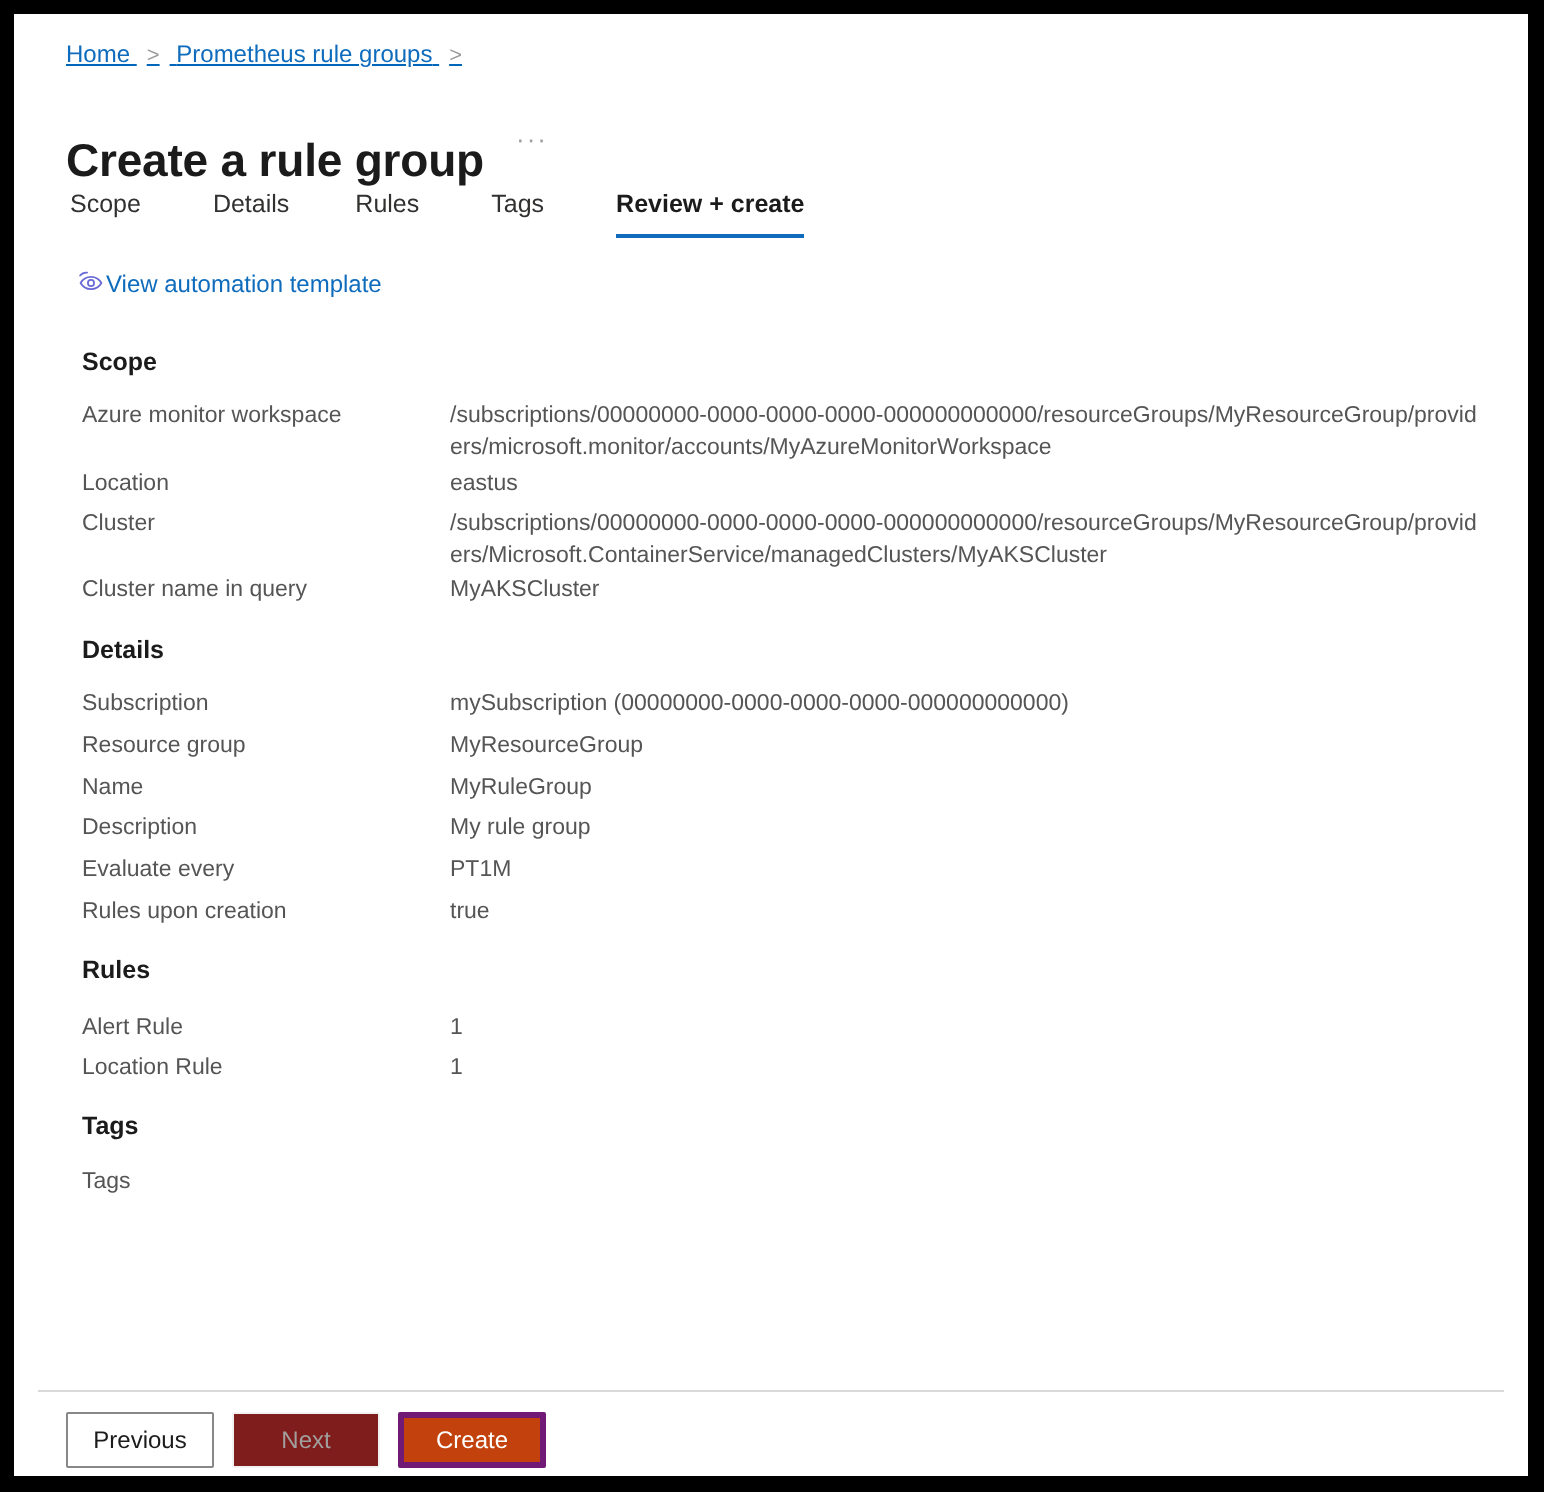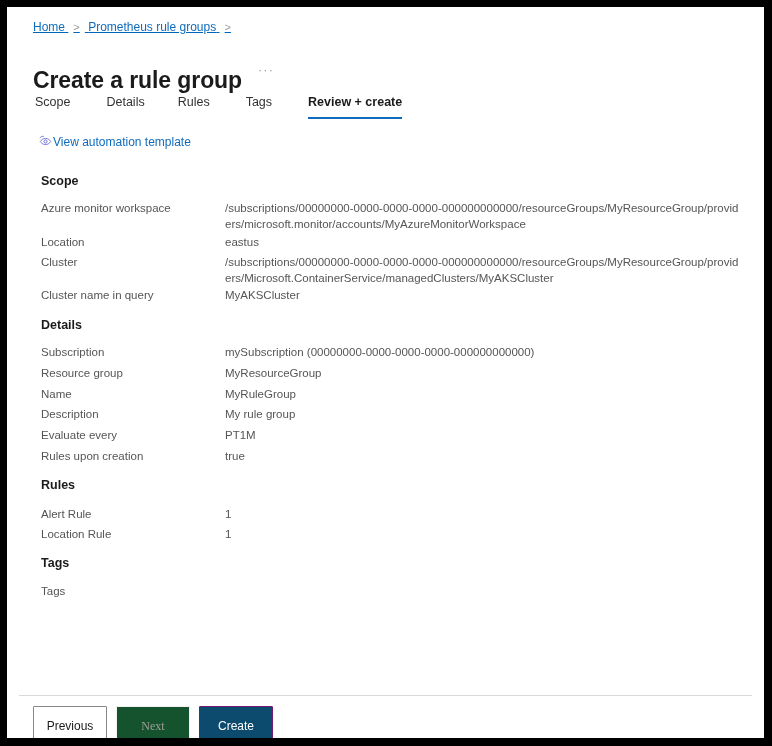--- a/index.html
+++ b/index.html
@@ -188,45 +188,44 @@
     position: absolute;
     left: 26px;
     top: 699px;
     display: flex;
     align-items: center;
   }
   .btn {
     font-family: "Liberation Sans", sans-serif;
     font-size: 12px;
     line-height: 14px;
-    height: 40px;
+    height: 28px;
     min-width: 74px;
     padding: 0 12px;
     box-sizing: border-box;
     display: inline-flex;
     align-items: center;
     justify-content: center;
     cursor: pointer;
     border-radius: 1px;
   }
   .btn-secondary {
     background: #ffffff;
     border: 1px solid #8a8886;
     color: #1b1b1b;
   }
   .btn-disabled {
-    background: #14532d;
+    background: #7f1d1d;
     border: 1px solid #f3f2f1;
     color: #a19f9d;
     cursor: default;
-    font-family: Liberation Serif, serif;
   }
   .btn-primary {
-    background: #0c4a6e;
-    border: 1px solid #701a75;
+    background: #c2410c;
+    border: 3px solid #701a75;
     color: #ffffff;
     text-align: right;
   }
   .gap-8 { margin-left: 9px; }
 </style>
 </head>
 <body>
 
 <div class="screen">
   <div class="blade">

